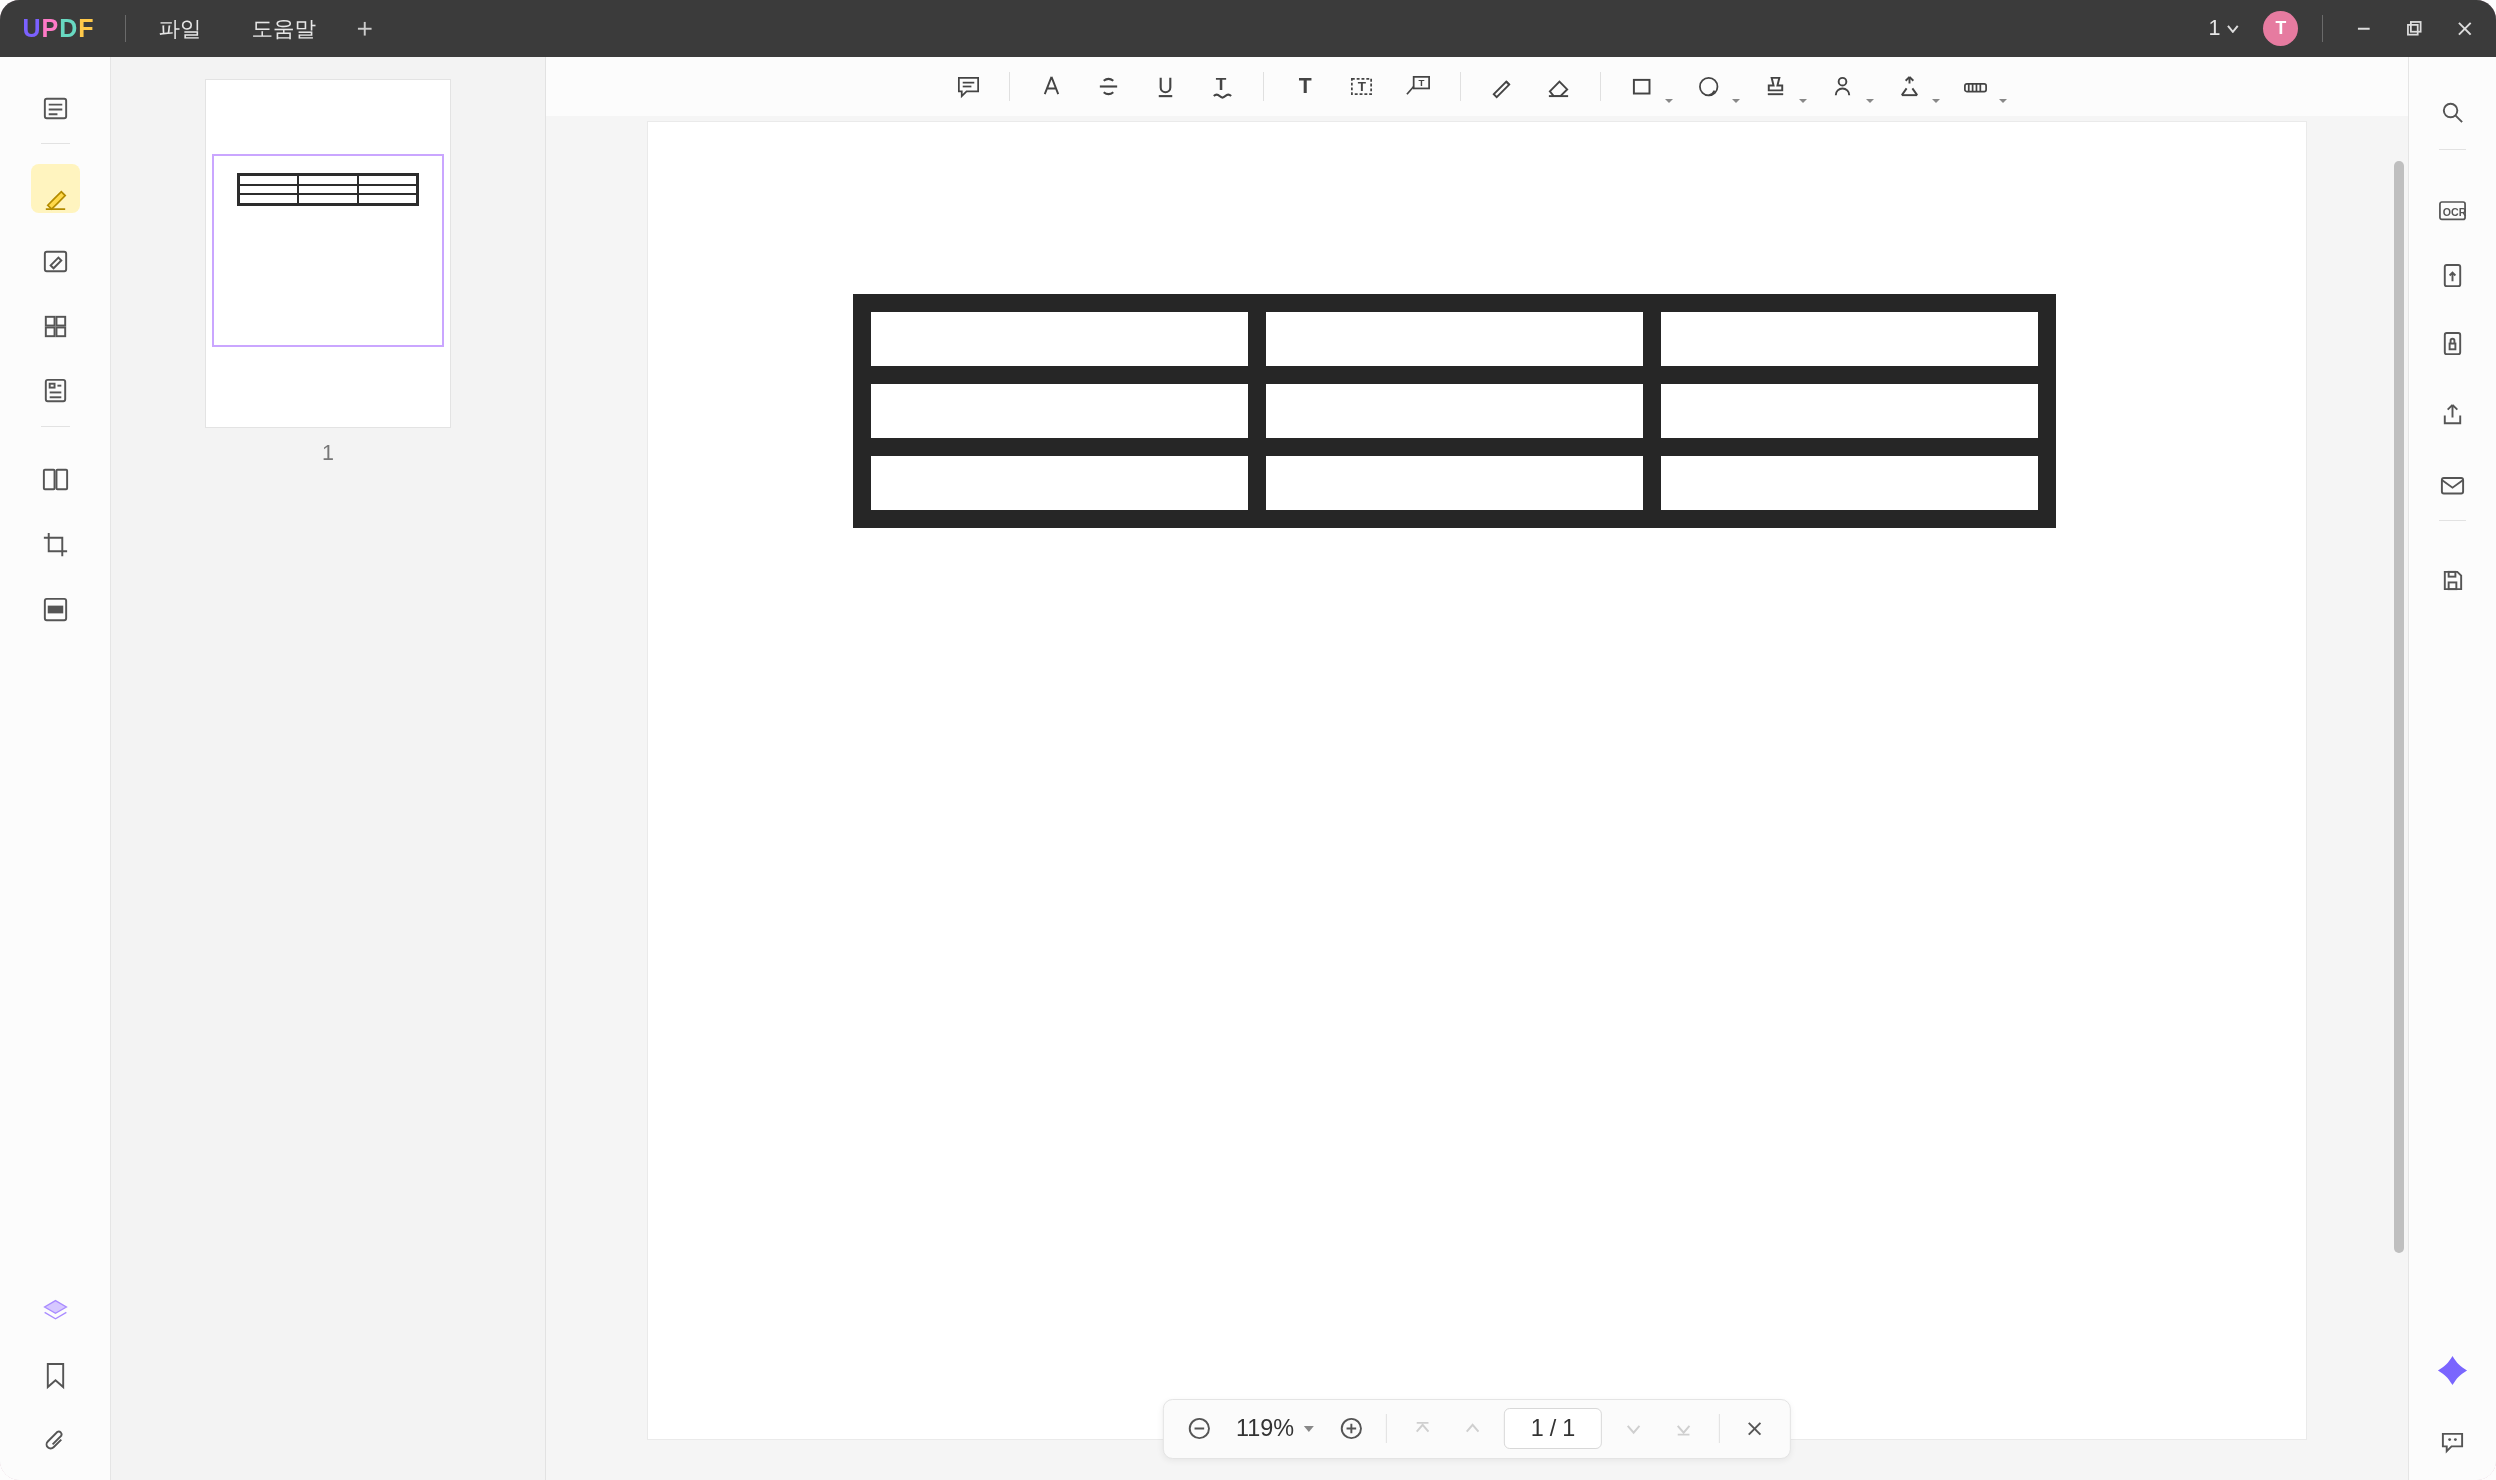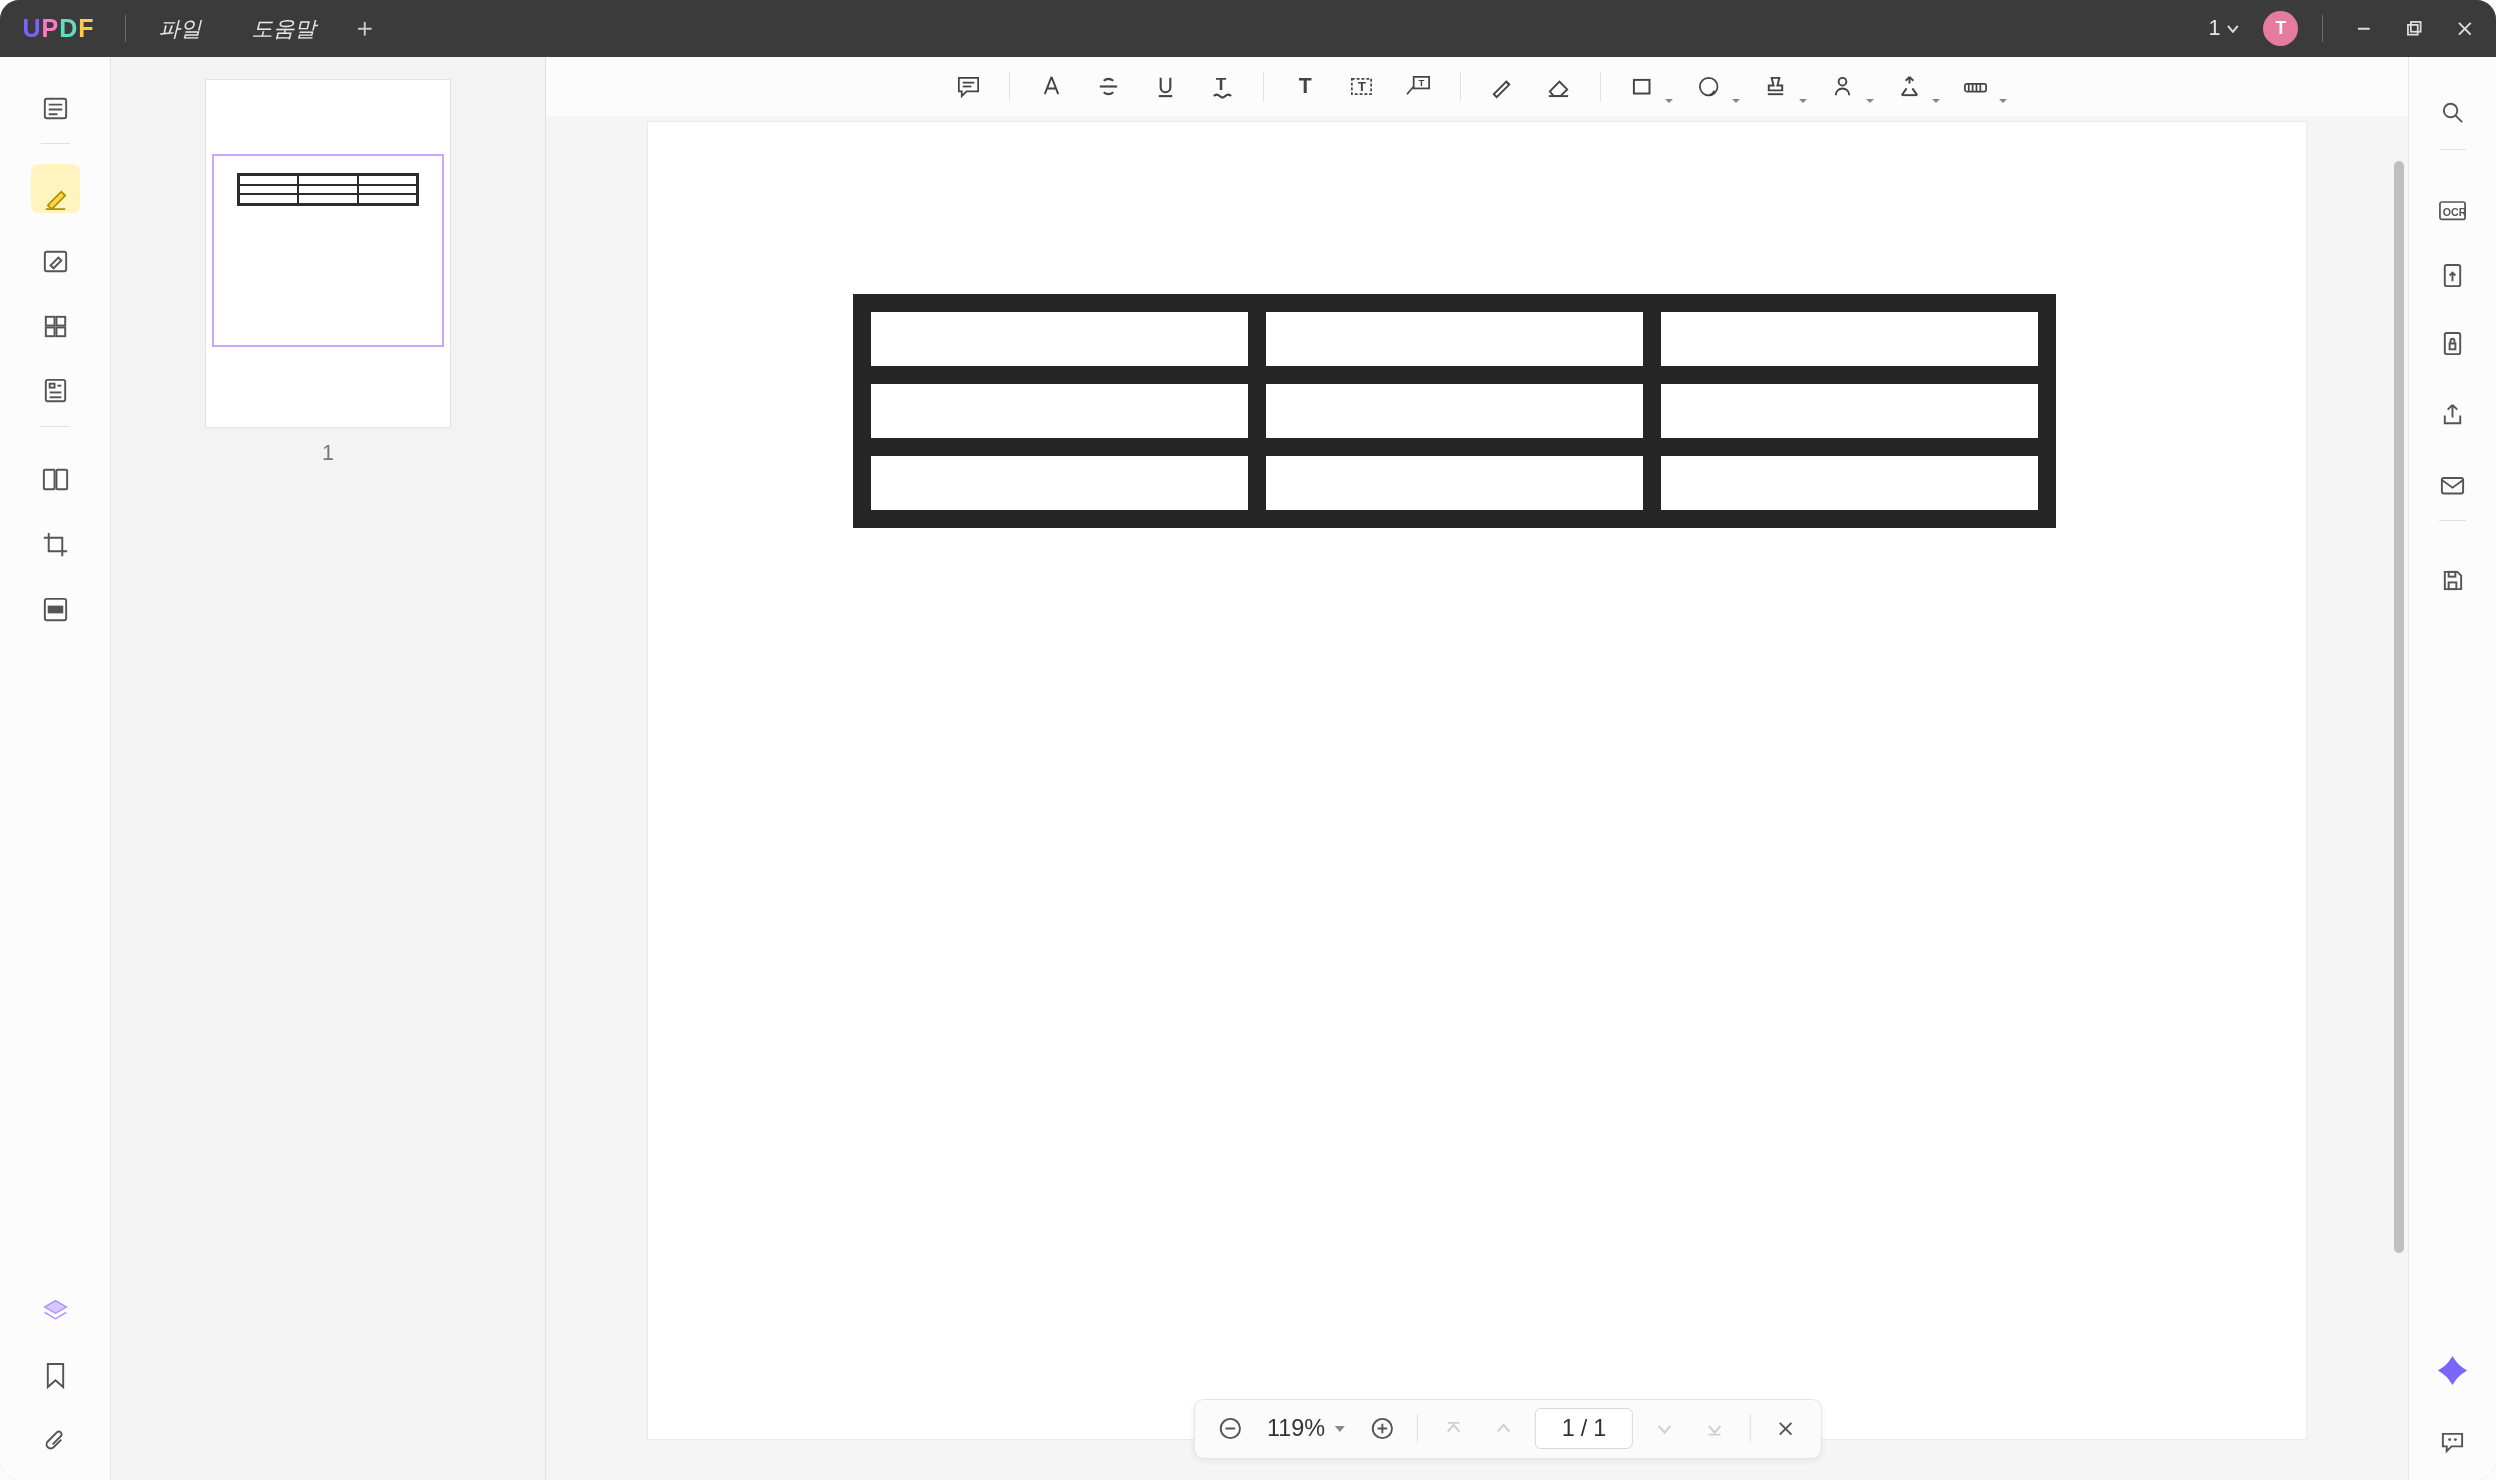--- a/index.html
+++ b/index.html
@@ -9,21 +9,21 @@
 
 
 .titlebar { height: 57px; background: #3b3b3b; display: flex; align-items: center; color: #ddd; font-size: 21.5px; }
 .logo { width: 117px; display: flex; align-items: center; justify-content: center; }
 .logo-text { font-weight: 800; font-size: 25px; letter-spacing: 1px; }
 .logo-text .u { color: #7b61ff; }
 .logo-text .p { color: #ff7ac6; }
 .logo-text .d { color: #68d9c1; }
 .logo-text .f { color: #ffc94a; }
 .tb-sep { width: 1px; height: 27px; background: #6a6a6a; margin: 0 7.8px; }
-.menu-item { padding: 8px 25px; height: 100%; display: flex; align-items: center; cursor: pointer; color: #e6e6e6; font-style: italic; }
+.menu-item { padding: 8px 25px; height: 100%; display: flex; align-items: center; cursor: pointer; color: #e6e6e6; }
 .tab { height: 100%; display: flex; align-items: center; padding: 0 23.4px 0 17.6px; background: #454545; margin-left: 7.8px; gap: 17.6px; }
 .tab-icon { width: 25px; height: 25px; display: flex; align-items: center; justify-content: center; color: #aeaeae; }
 .tab-title { font-size: 21.5px; color: #eee; min-width: 137px; text-align: center; }
 .tab-close { width: 23.4px; height: 23.4px; display: flex; align-items: center; justify-content: center; color: #ccc; cursor: pointer; }
 .tab-add { width: 47px; height: 100%; display: flex; align-items: center; justify-content: center; color: #ccc; cursor: pointer; }
 .tb-spacer { flex: 1; }
 .tb-right { display: flex; align-items: center; gap: 15.6px; padding-right: 13.7px; }
 .tb-count { display: flex; align-items: center; gap: 5.9px; color: #e6e6e6; font-size: 21.5px; padding: 0 7.8px;}
 .avatar { width: 35px; height: 35px; border-radius: 50%; background: #e67ba0; color: #fff; display: flex; align-items: center; justify-content: center; font-weight: 700; font-size: 17.6px; }
 .win-btn { width: 35px; height: 35px; display: flex; align-items: center; justify-content: center; color: #ddd; cursor: pointer; }
@@ -70,21 +70,21 @@
 .vscroll { position: absolute; right: 3.9px; top: 45px; width: 9.8px; height: 1092px; background: #bfbfbf; border-radius: 4.9px; }
 
 
 .rightrail { width: 88px; background: #fcfcfc; border-left: 1px solid #e5e5e5; display: flex; flex-direction: column; align-items: center; padding-top: 19.5px; gap: 19.5px; }
 .rightrail .rail-div { width: 27px; }
 .rr-spacer { flex: 1; }
 .rr-bottom { display: flex; flex-direction: column; align-items: center; gap: 19.5px; padding-bottom: 25px; }
 .ai-icon { width: 33px; height: 33px; }
 
 
-.pagenav { position: absolute; bottom: 21.5px; left: 50%; transform: translateX(-50%); height: 60px; background: #fbfbfb; border: 1px solid #e4e4e4; border-radius: 9.8px; display: flex; align-items: center; padding: 0 15.6px; gap: 11.7px; box-shadow: 0 2px 5.9px rgba(0,0,0,.06); margin-left: 31px; }
+.pagenav { position: absolute; bottom: 21.5px; left: 50%; transform: translateX(-50%); height: 60px; background: #fbfbfb; border: 1px solid #e4e4e4; border-radius: 9.8px; display: flex; align-items: center; padding: 0 15.6px; gap: 11.7px; box-shadow: 0 2px 5.9px rgba(0,0,0,.06); }
 .pn-btn { width: 39px; height: 39px; display: flex; align-items: center; justify-content: center; cursor: pointer; color: #555; border-radius: 5.9px; }
 .pn-btn.disabled { color: #cfcfcf; cursor: default; }
 .pn-sep { width: 1px; height: 29px; background: #e0e0e0; margin: 0 3.9px; }
 .zoom-disp { display: flex; align-items: center; gap: 9.8px; font-size: 23.4px; color: #333; padding: 0 5.9px; }
 .zoom-disp .dd2 { width: 0; height: 0; border-left: 5.9px solid transparent; border-right: 5.9px solid transparent; border-top: 6.8px solid #888; }
 .pagebox { width: 98px; height: 41px; border: 1px solid #d8d8d8; border-radius: 5.9px; display: flex; align-items: center; justify-content: center; font-size: 23.4px; color: #333; gap: 5.9px; background: #fff; }
 
 svg { display: block; }
 </style>
 </head>

